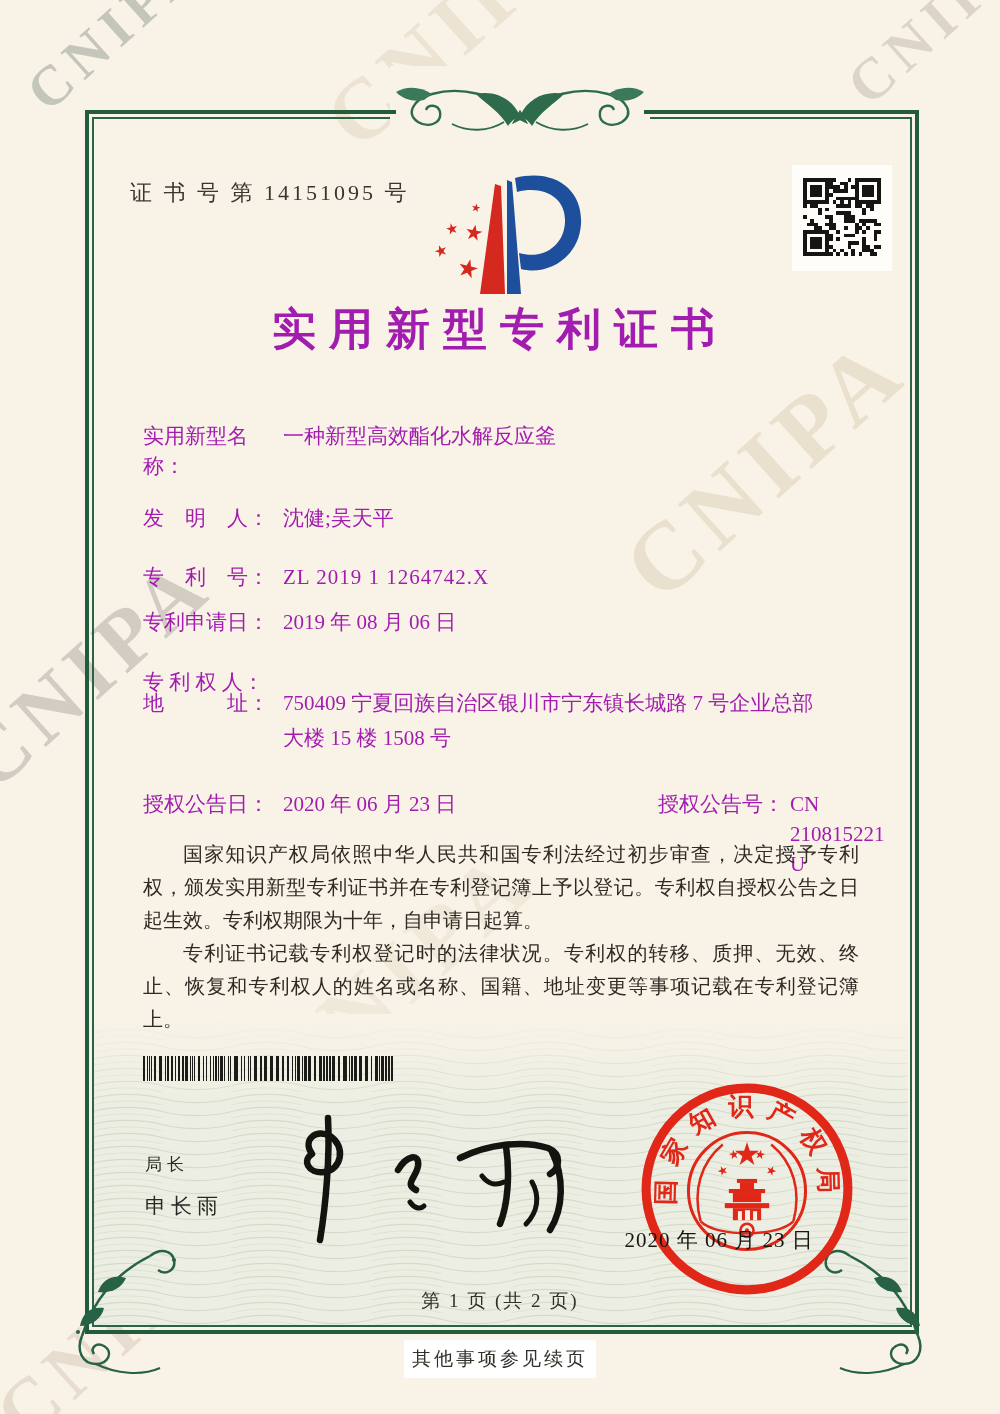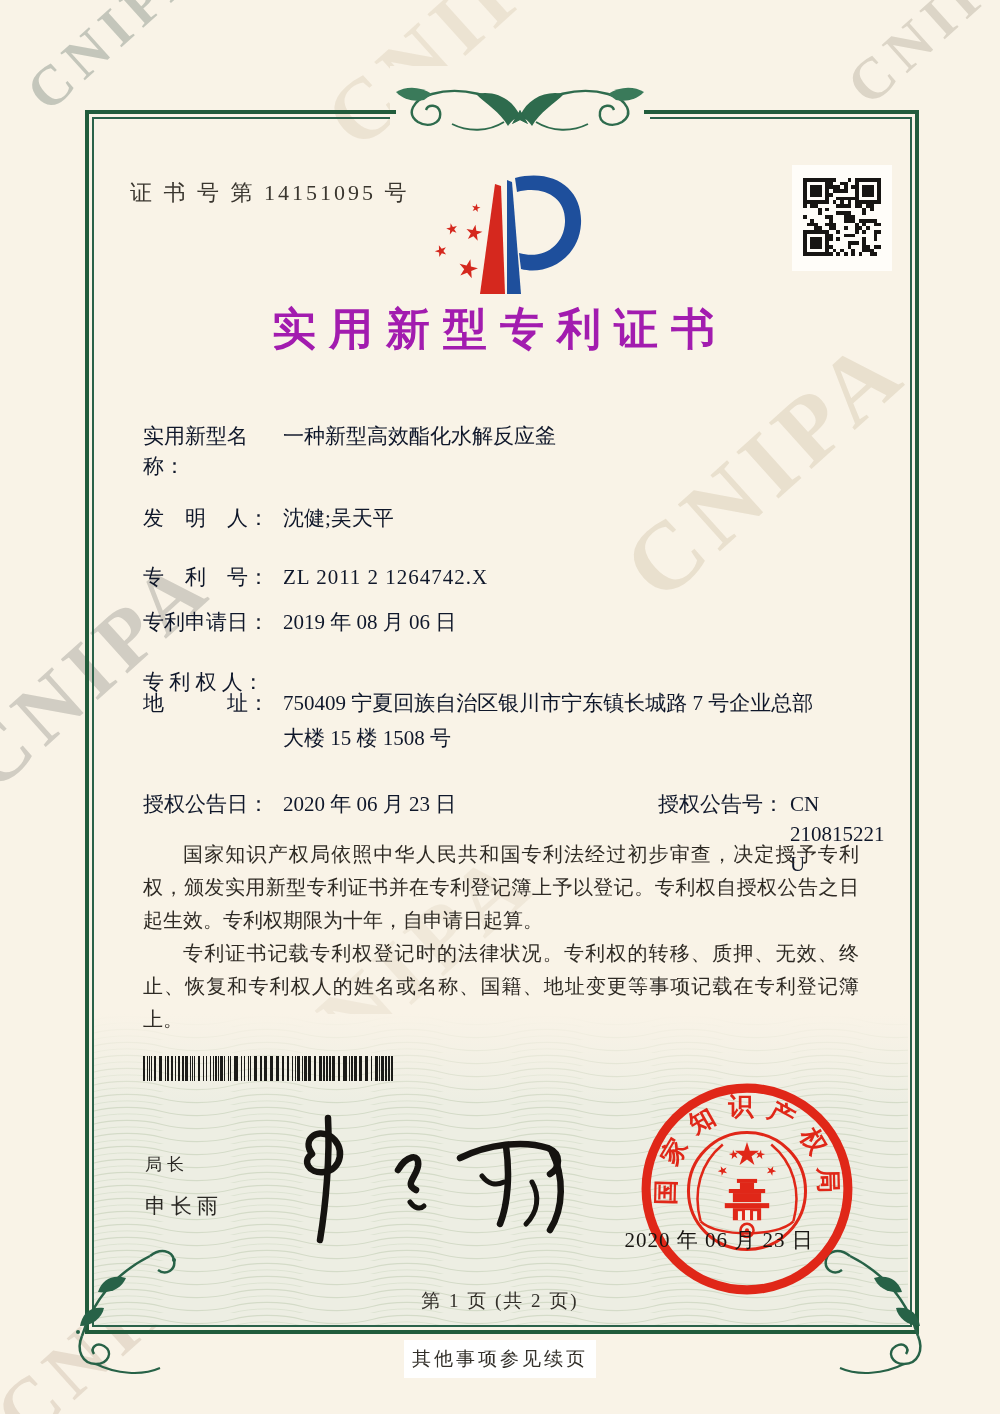--- a/index.html
+++ b/index.html
@@ -16,21 +16,21 @@
   .waves .fade{position:absolute;left:0;top:0;width:100%;height:90px;
                background:linear-gradient(to bottom,#f9f3e7,rgba(249,243,231,0));}
   
   .certno{position:absolute;left:130px;top:178px;font-size:22px;letter-spacing:3px;color:#3a362f;}
   .qrbox{position:absolute;left:792px;top:165px;width:100px;height:106px;background:#fffdf9;}
   .qrbox svg{display:block;margin:13px auto 0;}
   .logo{position:absolute;left:423px;top:162px;}
   .title{position:absolute;left:0;top:300px;width:100%;text-align:center;font-size:44px;
          font-weight:bold;letter-spacing:13px;color:#a21caf;}
   
-  .frow{position:absolute;left:143px;width:717px;display:flex;font-size:21px;line-height:30px;color:#0f172a;}
+  .frow{position:absolute;left:143px;width:717px;display:flex;font-size:21px;line-height:30px;color:#a21caf;}
   .flabel{width:140px;flex:none;}
   .fvalue{flex:1;}
   .addr .fvalue{max-width:545px;line-height:35px;}
   .grant2{position:absolute;left:515px;top:0;display:flex;}
   .grant2 .flabel{width:132px;}
   
   .paras{position:absolute;left:143px;top:838px;width:716px;font-size:20px;line-height:33px;
          text-align:justify;color:#2e2a24;}
   .paras p{margin:0;text-indent:2em;}
   
@@ -273,21 +273,21 @@
   <div class="frow" style="top:421px;">
     <span class="flabel">实用新型名称：</span>
     <span class="fvalue">一种新型高效酯化水解反应釜</span>
   </div>
   <div class="frow" style="top:485px;margin-top:18px;">
     <span class="flabel">发　明　人：</span>
     <span class="fvalue">沈健;吴天平</span>
   </div>
   <div class="frow" style="top:562px;">
     <span class="flabel">专　利　号：</span>
-    <span class="fvalue" style="letter-spacing:1px;">ZL 2011 2 1264742.X</span>
+    <span class="fvalue" style="letter-spacing:1px;">ZL 2019 1 1264742.X</span>
   </div>
   <div class="frow" style="top:607px;">
     <span class="flabel">专利申请日：</span>
     <span class="fvalue">2019 年 08 月 06 日</span>
   </div>
   <div class="frow" style="top:667px;">
     <span class="flabel">专 利 权 人：</span>
   </div>
   <div class="frow addr" style="top:686px;">
     <span class="flabel" style="line-height:35px;">地　　　址：</span>

